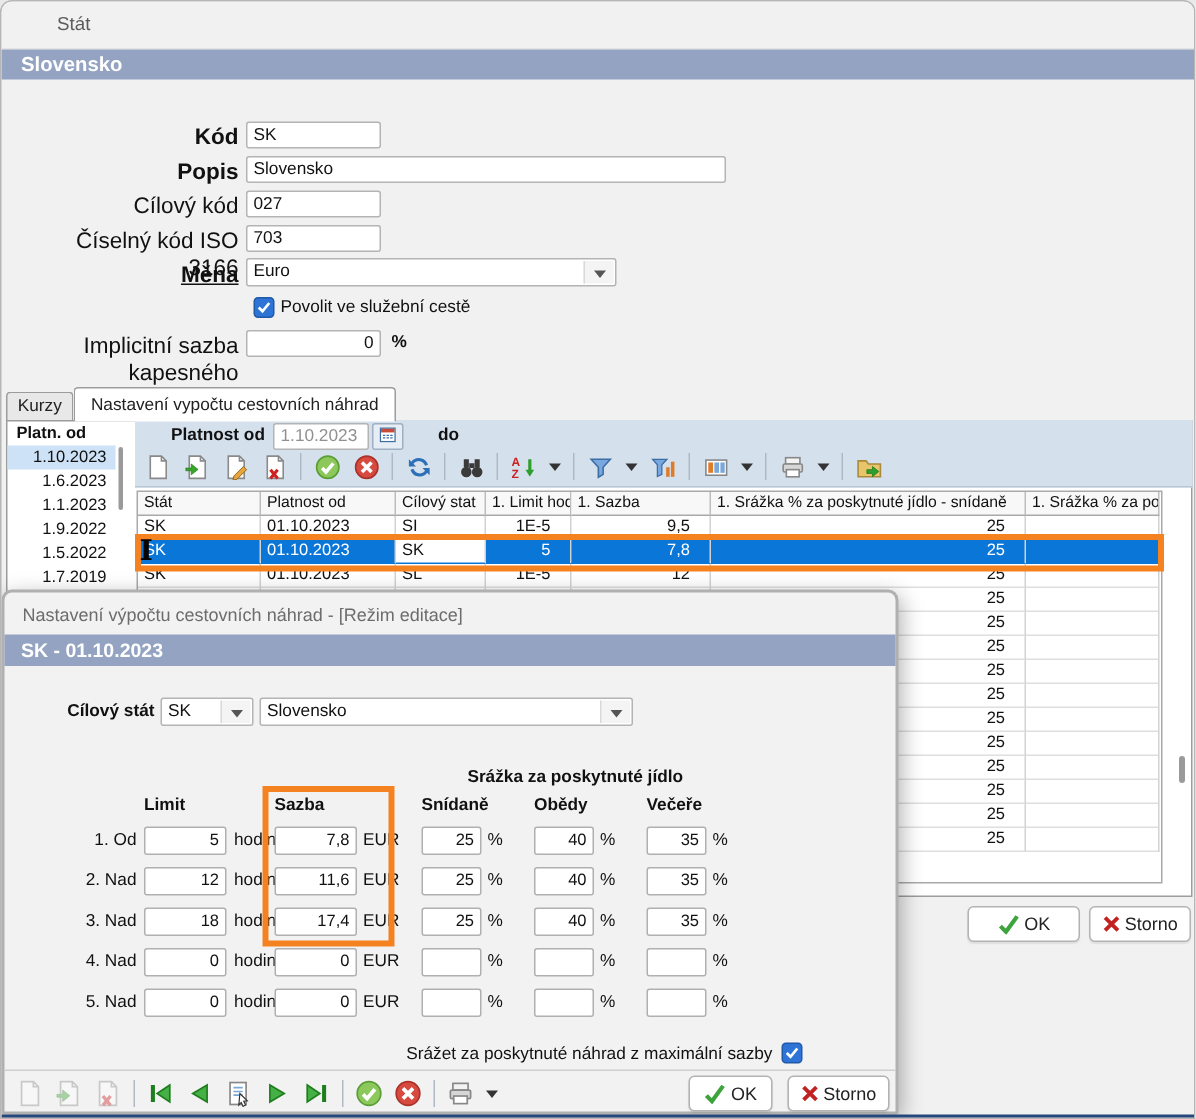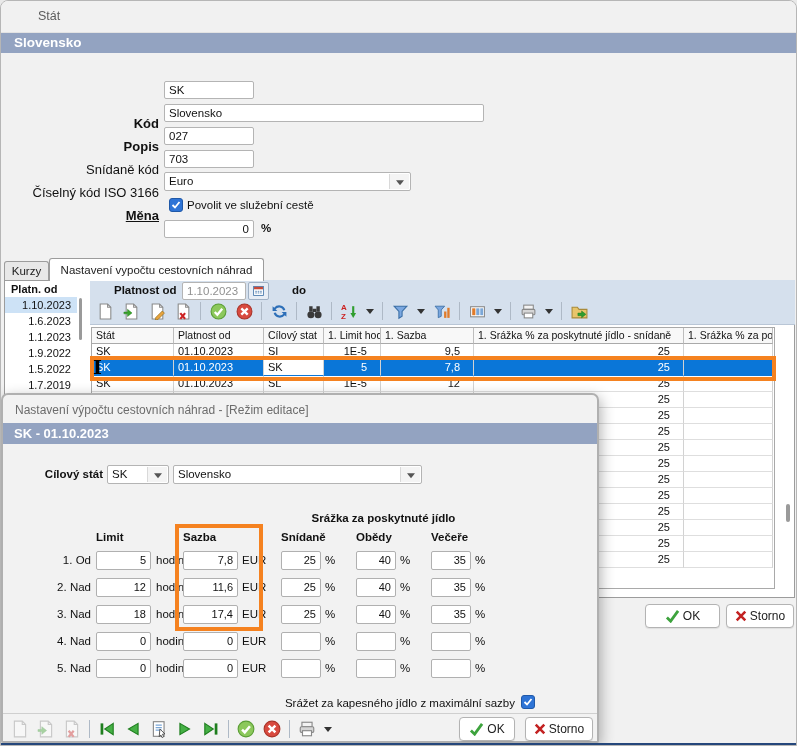--- a/index.html
+++ b/index.html
@@ -3,21 +3,21 @@
 <meta charset="utf-8">
 <style>
   html,body{margin:0;padding:0;background:#e9e9e9;font-family:"Liberation Sans",sans-serif;}
   .win{position:relative;width:797px;height:746px;background:#f1f1f1;border:1px solid #b6b6b6;
        border-radius:8px 8px 0 0;box-sizing:border-box;overflow:hidden;}
   .abs{position:absolute;}
   .titlebar{left:0;top:0;width:100%;height:31px;background:#f1f1f1;border-bottom:1px solid #e3e3e3;}
   .titlebar span{position:absolute;left:37px;top:8px;font-size:12.5px;color:#5c5c5c;}
   .hdrbar{left:0;top:32px;width:100%;height:20px;background:#93a3c1;color:#fff;font-weight:bold;
           font-size:13.5px;line-height:20px;padding-left:13px;box-sizing:border-box;}
-  .flabel{font-size:13px;color:#111;text-align:right;width:138px;left:20px;height:18px;line-height:18px;margin-top:32px;}
+  .flabel{font-size:15px;color:#111;text-align:right;width:138px;left:20px;height:18px;line-height:18px;}
   .bold{font-weight:bold;}
   .underl{text-decoration:underline;}
   .tbox{background:#fff;border:1px solid #b4b4b4;border-radius:2px;font-size:11.5px;color:#111;
         line-height:17px;padding:0 4px;box-sizing:border-box;height:18px;}
   .tbox.num{text-align:right;}
   .combo{background:#fff;border:1px solid #b4b4b4;border-radius:2px;height:19px;box-sizing:border-box;
          font-size:11.5px;line-height:17px;padding:0 4px;color:#111;}
   .combo .arrowbtn{position:absolute;right:1px;top:1px;bottom:1px;width:19px;background:#f4f4f4;
          border-left:1px solid #d9d9d9;}
   .caret{width:0;height:0;border-left:4px solid transparent;border-right:4px solid transparent;
@@ -75,21 +75,21 @@
 
   <div class="abs titlebar">
     <span>Stát</span>
   </div>
   <div class="abs hdrbar">Slovensko</div>
 
   <div class="abs flabel bold" style="top:82px;">Kód</div>
   <div class="abs tbox" style="left:163px;top:80px;width:90px;">SK</div>
   <div class="abs flabel bold" style="top:105px;">Popis</div>
   <div class="abs tbox" style="left:163px;top:103px;width:320px;">Slovensko</div>
-  <div class="abs flabel" style="top:128px;">Snídaně kód</div>
+  <div class="abs flabel" style="top:128px;">Cílový kód</div>
   <div class="abs tbox" style="left:163px;top:126px;width:90px;">027</div>
   <div class="abs flabel" style="top:151px;">Číselný kód ISO 3166</div>
   <div class="abs tbox" style="left:163px;top:149px;width:90px;">703</div>
   <div class="abs flabel bold underl" style="top:174px;text-decoration:underline;">Měna</div>
   <div class="abs combo" style="left:163px;top:171px;width:247px;">
     <span>Euro</span>
     <span class="arrowbtn">
         <span class="caret"></span>
       </span>
   </div>
@@ -468,21 +468,21 @@
         <div class="dlbl" style="left:239px;top:267px;">EUR</div>
         <div class="din" style="left:278px;top:264px;width:40px;"></div>
         <div class="dlbl" style="left:322px;top:267px;">%</div>
         <div class="din" style="left:353px;top:264px;width:40px;"></div>
         <div class="dlbl" style="left:397px;top:267px;">%</div>
         <div class="din" style="left:428px;top:264px;width:40px;"></div>
         <div class="dlbl" style="left:472px;top:267px;">%</div>
       </div>
     <div class="abs orange-box" style="left:172px;top:129px;width:88px;height:107px;"></div>
 
-    <div class="dlbl" style="left:220px;top:302px;width:292px;text-align:right;">Srážet za kapesného jídlo z maximální sazby</div>
+    <div class="dlbl" style="left:220px;top:302px;width:292px;text-align:right;">Srážet za poskytnuté náhrad z maximální sazby</div>
     <div class="cb" style="position:absolute;left:518px;top:300px;">
       <svg width="10" height="10" viewBox="0 0 10 10">
           <path d="M1.5 5l2.5 2.5L8.5 2" stroke="#fff" stroke-width="1.8" fill="none"></path>
         </svg>
     </div>
 
     <div style="position:absolute;left:0;top:318px;width:100%;border-top:1px solid #cfcfcf;"></div>
     <div class="toolbar" style="position:absolute;left:8px;top:325px;" id="dlg-toolbar">
         <span class="tbtn" style="opacity: 0.4;">
           <svg width="18" height="18" viewBox="0 0 16 16">

